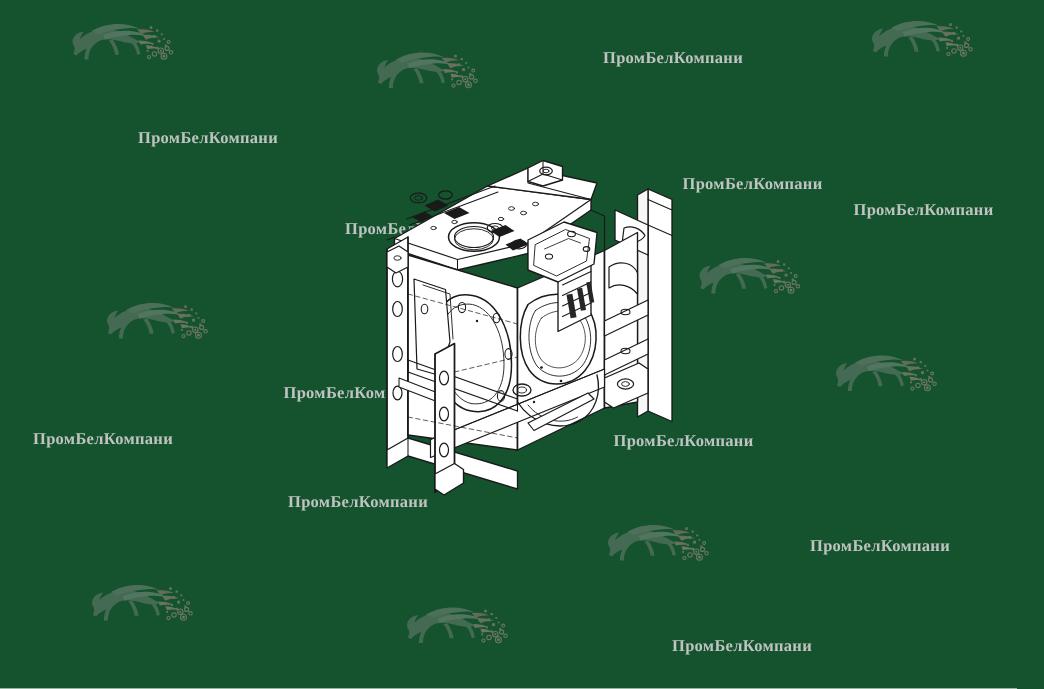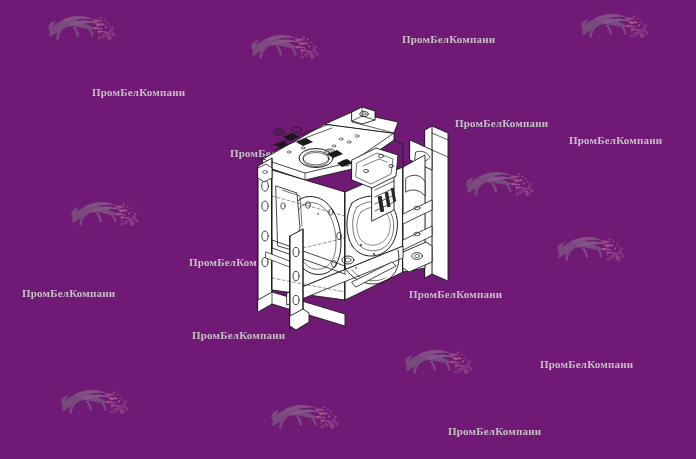--- a/index.html
+++ b/index.html
@@ -4,21 +4,21 @@
 <style>
   html, body {
     margin: 0;
     padding: 0;
     background: #ffffff;
   }
   #page {
     position: relative;
     width: 696px;
     height: 459px;
-    background: #701a75;
+    background: #14532d;
     overflow: hidden;
     font-family: "Liberation Serif", serif;
   }
   
   #watermark-layer {
     position: absolute;
     left: 0; top: 0;
     width: 696px;
     height: 459px;
     z-index: 1;

